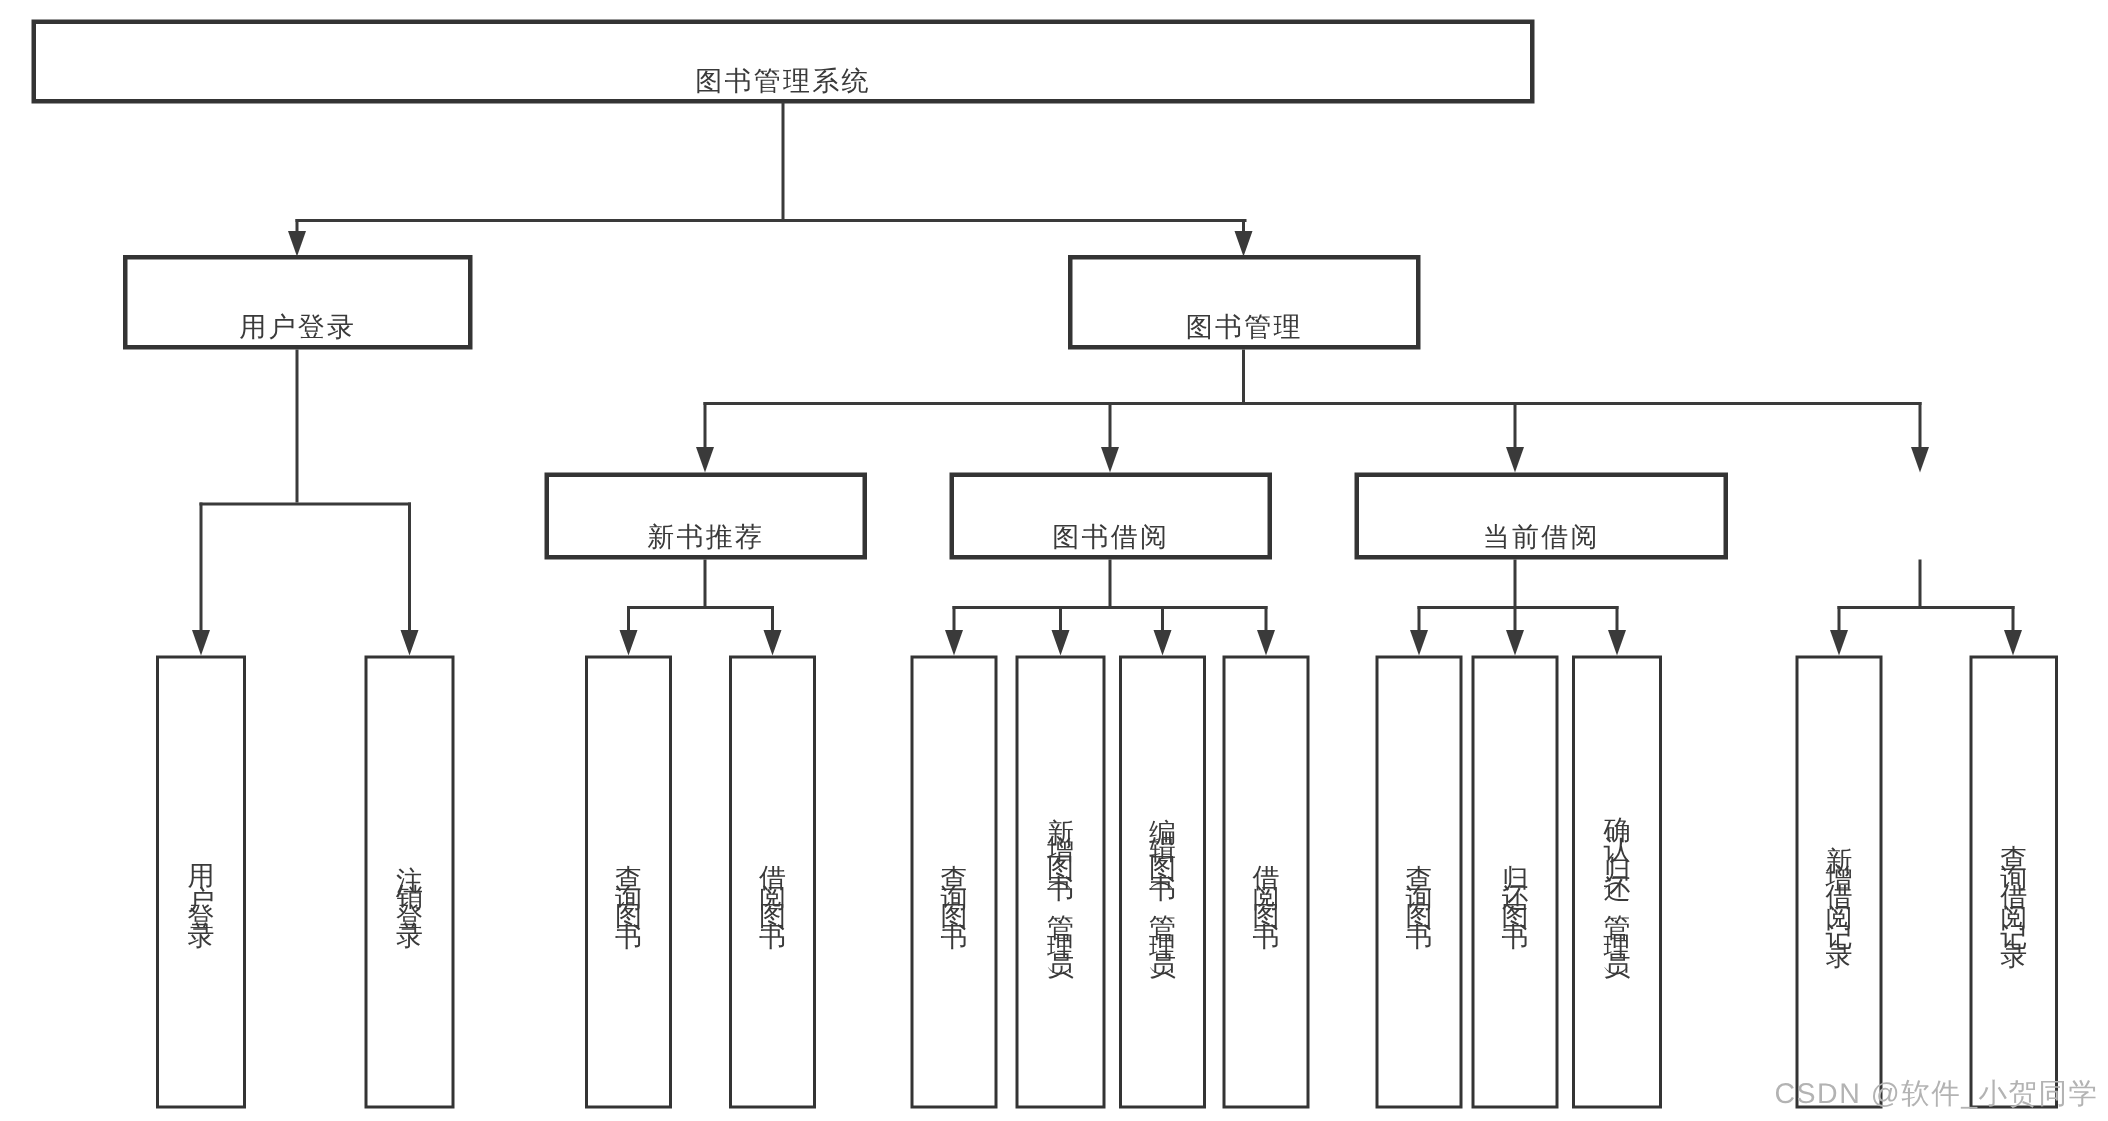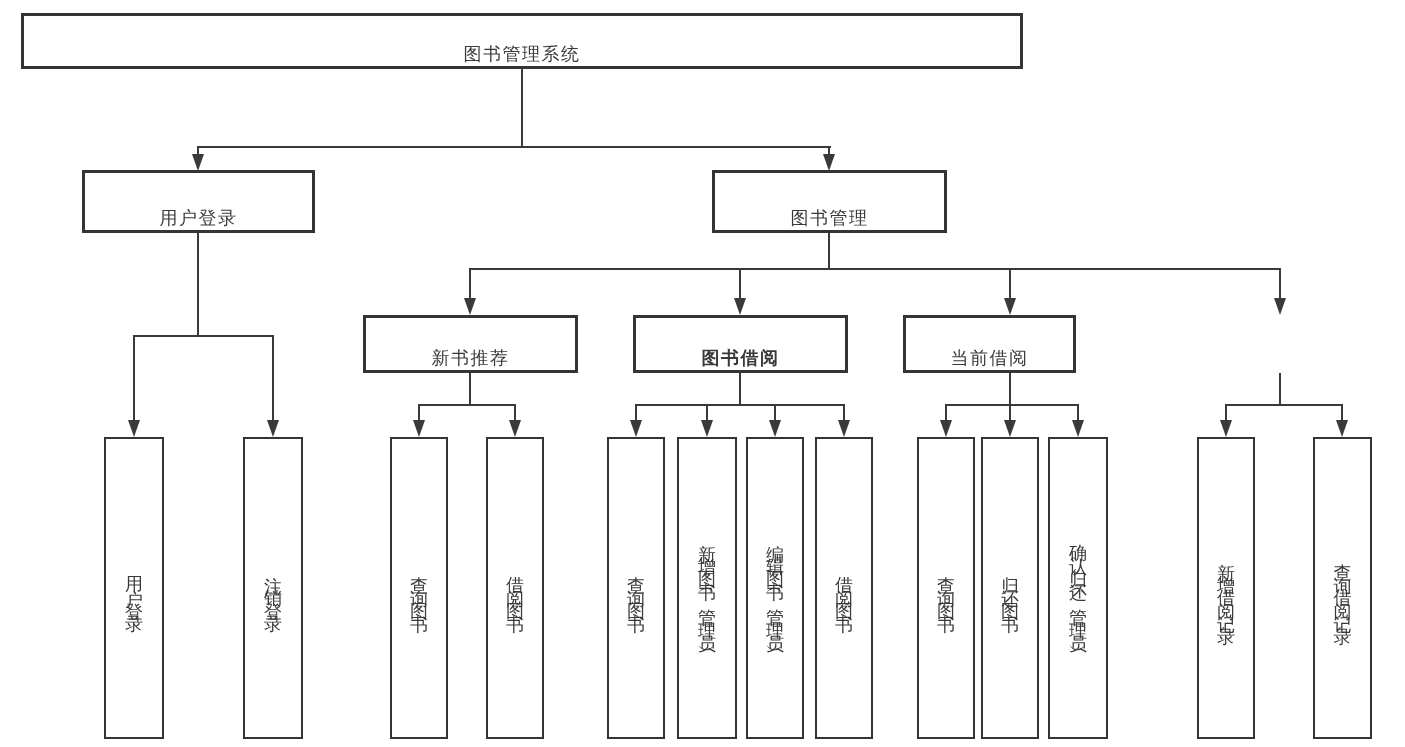--- a/index.html
+++ b/index.html
@@ -46,25 +46,25 @@
   </div>
 
   <div class="hnode" style="left:363px;top:315px;width:215px;height:58px;">
     <span>新书推荐</span>
   </div>
 
   <div class="hnode" style="left:712px;top:170px;width:235px;height:63px;">
     <span>图书管理</span>
   </div>
 
-  <div class="hnode" style="left:633px;top:315px;width:215px;height:58px;font-weight:bold;">
+  <div class="hnode" style="left:633px;top:315px;width:215px;height:58px;">
     <span>图书借阅</span>
   </div>
 
-  <div class="hnode" style="left:903px;top:315px;width:173px;height:58px;">
+  <div class="hnode" style="left:903px;top:315px;width:249px;height:58px;">
     <span>当前借阅</span>
   </div>
 
 
   <div class="vnode" style="left:104px;width:60px;">
     <span>用户登录</span>
   </div>
   <div class="vnode" style="left:243px;width:60px;">
     <span>注销登录</span>
   </div>
@@ -158,14 +158,15 @@
   <div class="line" style="left:1077px;top:404px;width:2px;height:18px;"></div>
   <div class="arrow" style="left:1072px;top:420px;"></div>
 
   <div class="line" style="left:1279px;top:373px;width:2px;height:31px;"></div>
   <div class="line" style="left:1225px;top:404px;width:118px;height:2px;"></div>
   <div class="line" style="left:1225px;top:404px;width:2px;height:18px;"></div>
   <div class="arrow" style="left:1220px;top:420px;"></div>
   <div class="line" style="left:1341px;top:404px;width:2px;height:18px;"></div>
   <div class="arrow" style="left:1336px;top:420px;"></div>
 
+  <div class="watermark">CSDN @软件_小贺同学</div>
 
 </div>
 
 </body></html>

